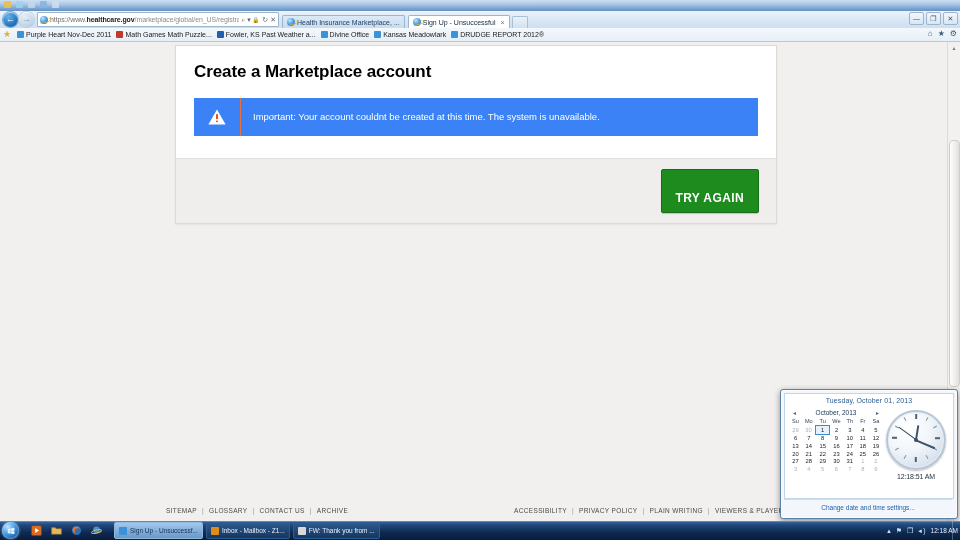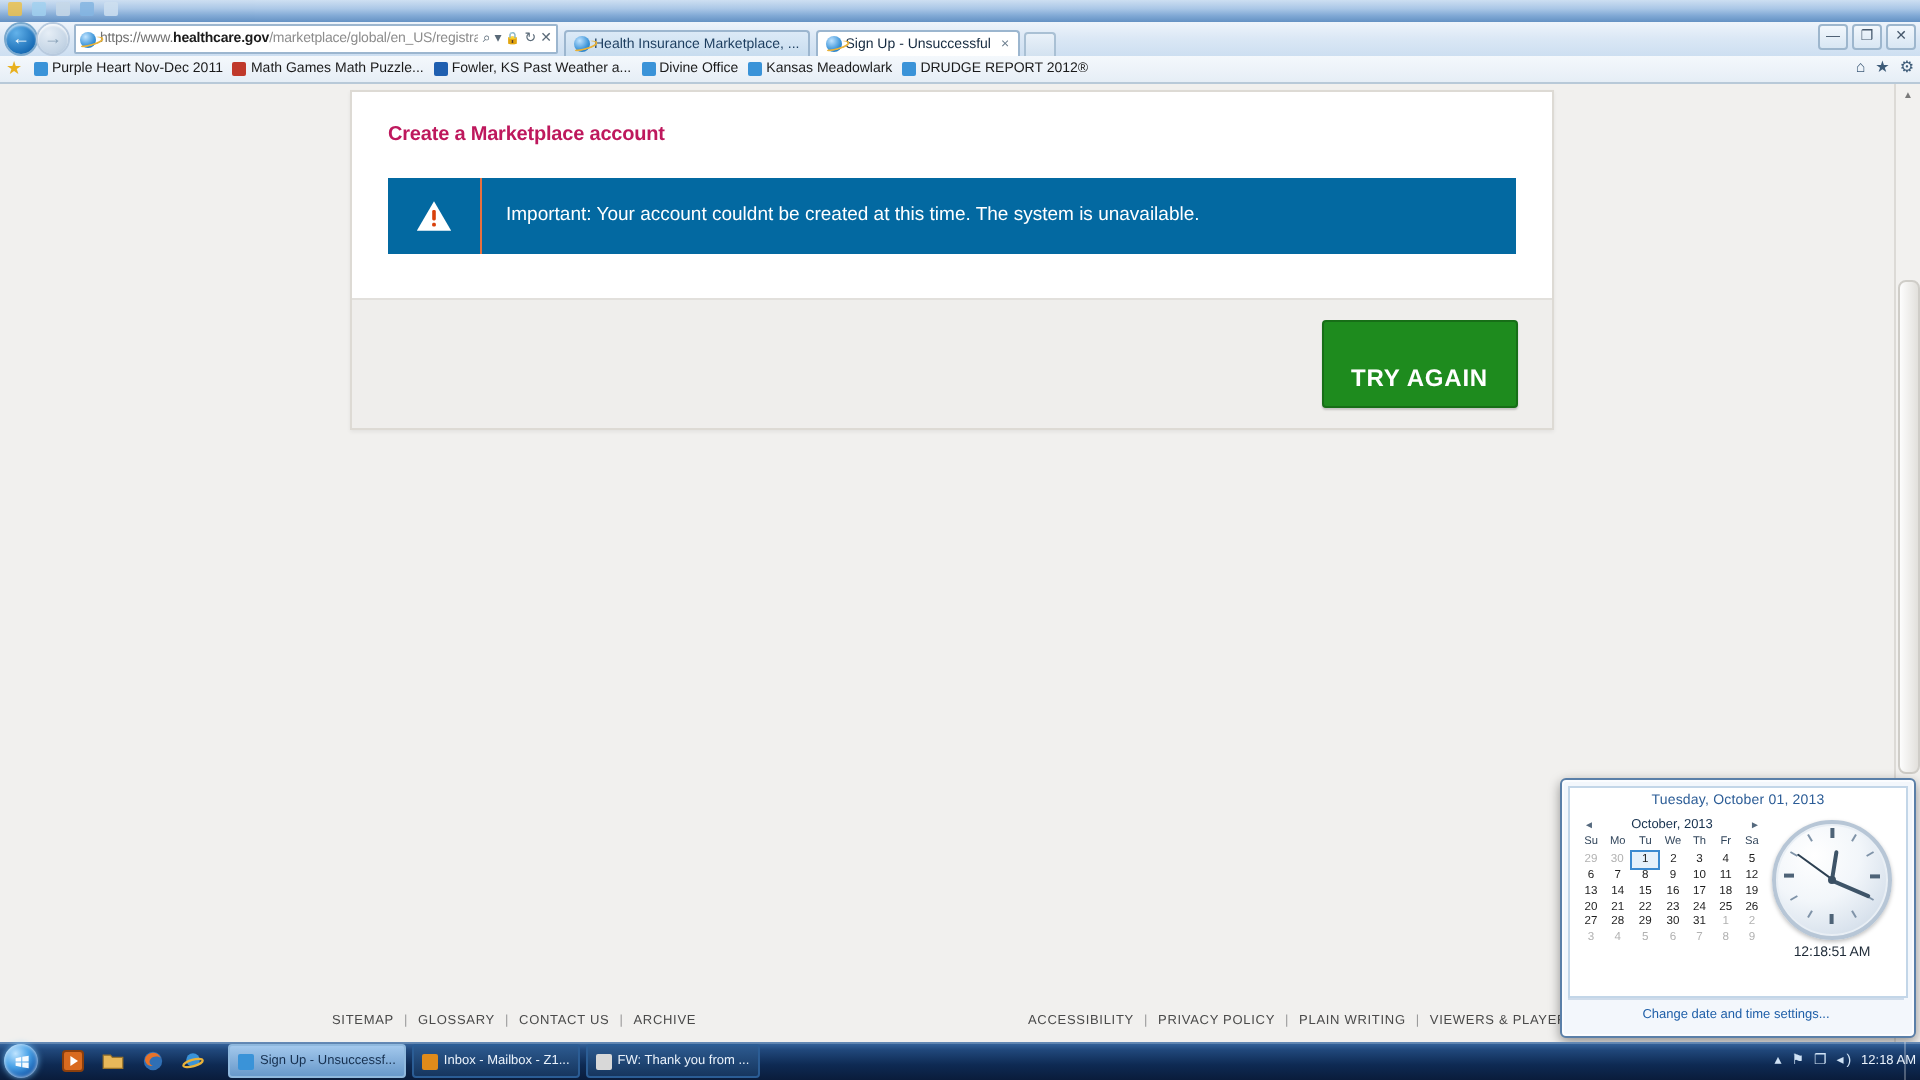--- a/index.html
+++ b/index.html
@@ -148,25 +148,25 @@
     position:absolute;left:0;top:0;width:948px;height:479px;background:#f1f0ee;
   }
   .card{
     position:absolute;left:175px;top:3px;width:600px;
     background:#ffffff;
     border:1px solid #dddad4;
     box-shadow:0 1px 2px rgba(0,0,0,.06);
   }
   .card-body{padding:16px 18px 22px 18px;}
   .page-title{
-    font-size:10px;font-weight:bold;color:#be185d;margin:0 0 16px 0;
+    font-size:17px;font-weight:bold;color:#000000;margin:0 0 16px 0;
     letter-spacing:-.1px;
   }
   .alert{
-    display:flex;align-items:stretch;background:#0369a1;color:#fff;
+    display:flex;align-items:stretch;background:#3b82f6;color:#fff;
     min-height:38px;
   }
   .alert-icon-wrap{
     width:46px;flex:0 0 auto;display:flex;align-items:center;justify-content:center;
     border-right:1px solid #e8703f;
   }
   .warn-tri{display:block;}
   .alert-text{
     display:flex;align-items:center;font-size:9.5px;color:#fff;padding:0 12px;
     line-height:1.3;

